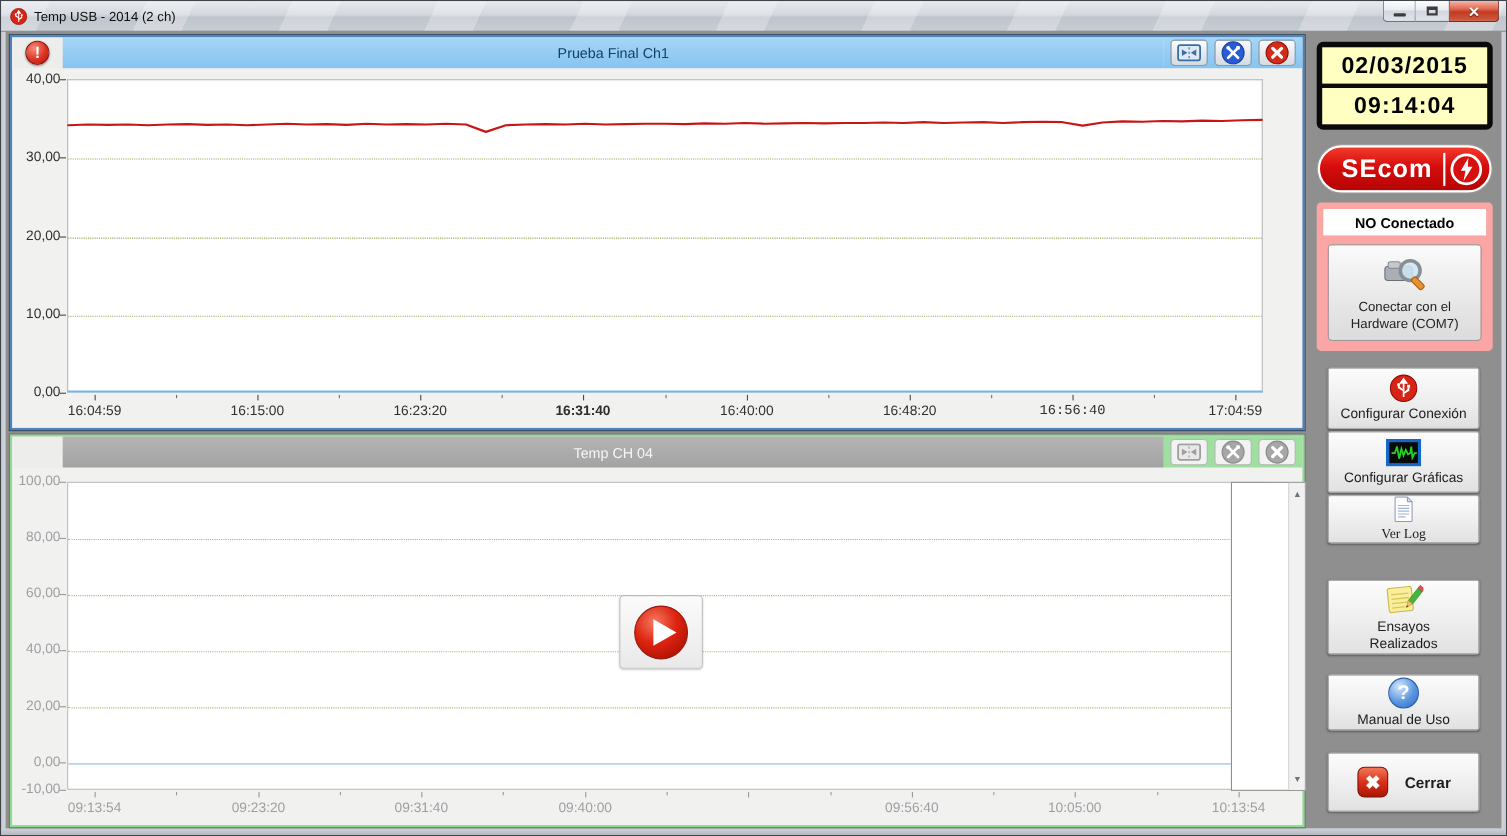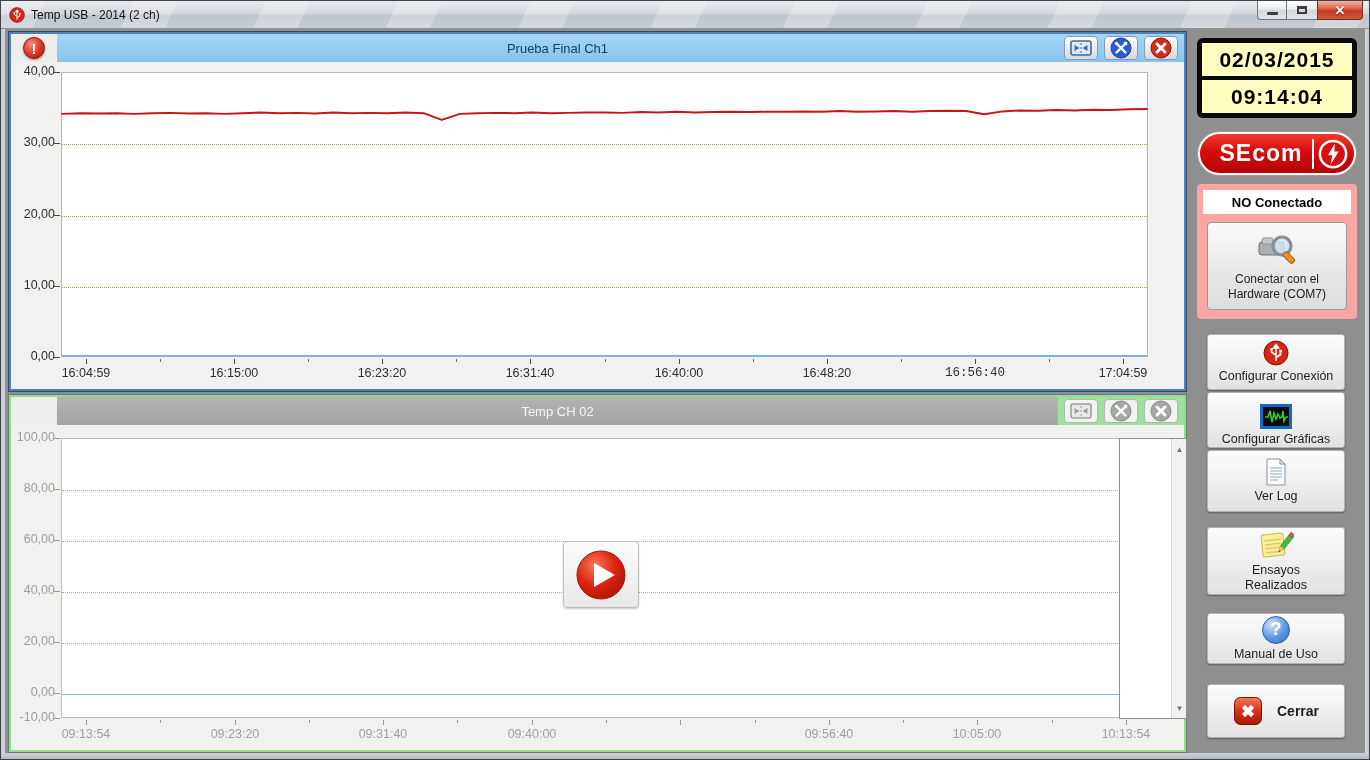--- a/index.html
+++ b/index.html
@@ -103,22 +103,22 @@
     background:linear-gradient(180deg,#fbfbfb,#e7e7e7 60%,#dcdcdc);display:flex;flex-direction:column;
     align-items:center;justify-content:center;gap:4px;}
   .conn-btn-label{width:118px;text-align:center;font-size:12px;color:#222;line-height:1.25;}
 
   .sbtn{position:absolute;left:16px;width:138px;border:1px solid #b0b0b0;border-radius:3px;
     background:linear-gradient(180deg,#fcfcfc,#eeeeee 55%,#e1e1e1);
     box-shadow:0 1px 2px rgba(0,0,0,.35);display:flex;flex-direction:column;align-items:center;
     justify-content:center;gap:3px;font-size:12.5px;color:#1d1d1d;text-align:center;}
   .sbtn .lbl{line-height:1.2;}
   #btn-conexion{top:302px;height:56px;}
-  #btn-graficas{top:360px;height:56px;justify-content:flex-end;}
-  #btn-verlog{top:418px;height:62px;}
+  #btn-graficas{top:360px;height:56px;}
+  #btn-verlog{top:418px;height:44px;font-family:Liberation Serif, serif;}
   #btn-ensayos{top:495px;height:68px;}
   #btn-ensayos .lbl{width:90px;}
   #btn-manual{top:581px;height:51px;}
   #btn-cerrar{top:652px;height:54px;flex-direction:row;gap:14px;font-weight:bold;font-size:14px;}
 
   .help-circle{width:28px;height:28px;border-radius:50%;border:1px solid #2a5da8;
     background:radial-gradient(circle at 35% 28%,#d5e7fb,#5a96e0 55%,#2f6bc4);
     color:#fff;font-weight:bold;font-size:18px;display:flex;align-items:center;justify-content:center;}
 </style>
 </head>
@@ -219,32 +219,32 @@
           <div class="xmajor" style="left: 765.714px;"></div>
           <div class="xminor" style="left: 839.786px;"></div>
           <div class="xmajor" style="left: 913.857px;"></div>
           <div class="xminor" style="left: 987.929px;"></div>
           <div class="xmajor" style="left: 1062px;"></div>
         </div>
 
       <div class="xlab" style="left:33px;top:304px;">16:04:59</div>
       <div class="xlab" style="left:181px;top:304px;">16:15:00</div>
       <div class="xlab" style="left:329px;top:304px;">16:23:20</div>
-      <div class="xlab" style="left:477px;top:304px;">16:31:40</div>
+      <div class="xlab" style="left:477px;top:304px;font-weight:bold;">16:31:40</div>
       <div class="xlab" style="left:626px;top:304px;">16:40:00</div>
       <div class="xlab" style="left:774px;top:304px;">16:48:20</div>
       <div class="xlab" style="left:922px;top:304px;font-family:Liberation Mono, monospace;">16:56:40</div>
       <div class="xlab" style="left:1070px;top:304px;">17:04:59</div>
     </div>
   </div>
 
   <div class="panel panel-bottom">
     <div class="phead">
       <div class="alert-cell"></div>
-      <div class="ptitle-bar">Temp CH 02</div>
+      <div class="ptitle-bar">Temp CH 04</div>
       <div class="pbtns">
         <div class="pbtn">
           <svg width="22" height="16" viewBox="0 0 22 16">
             <rect x="1" y="1" width="20" height="14" rx="2" fill="#e8e8e8" stroke="#9e9e9e" stroke-width="1.6"></rect>
             <line x1="11" y1="3" x2="11" y2="13" stroke="#9e9e9e" stroke-width="1" stroke-dasharray="2 2"></line>
             <path d="M4.5 5 l5 3 l-5 3 z" fill="#9e9e9e"></path>
             <path d="M17.5 5 l-5 3 l5 3 z" fill="#9e9e9e"></path>
           </svg>
         </div>
         <div class="pbtn">

